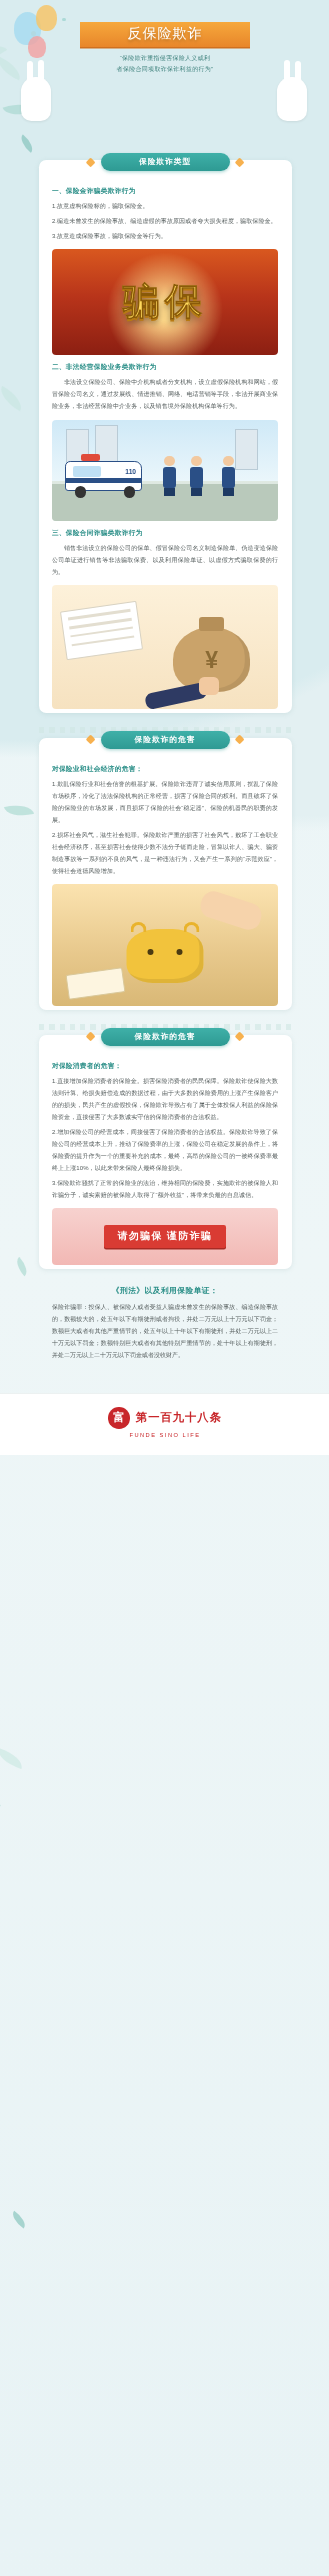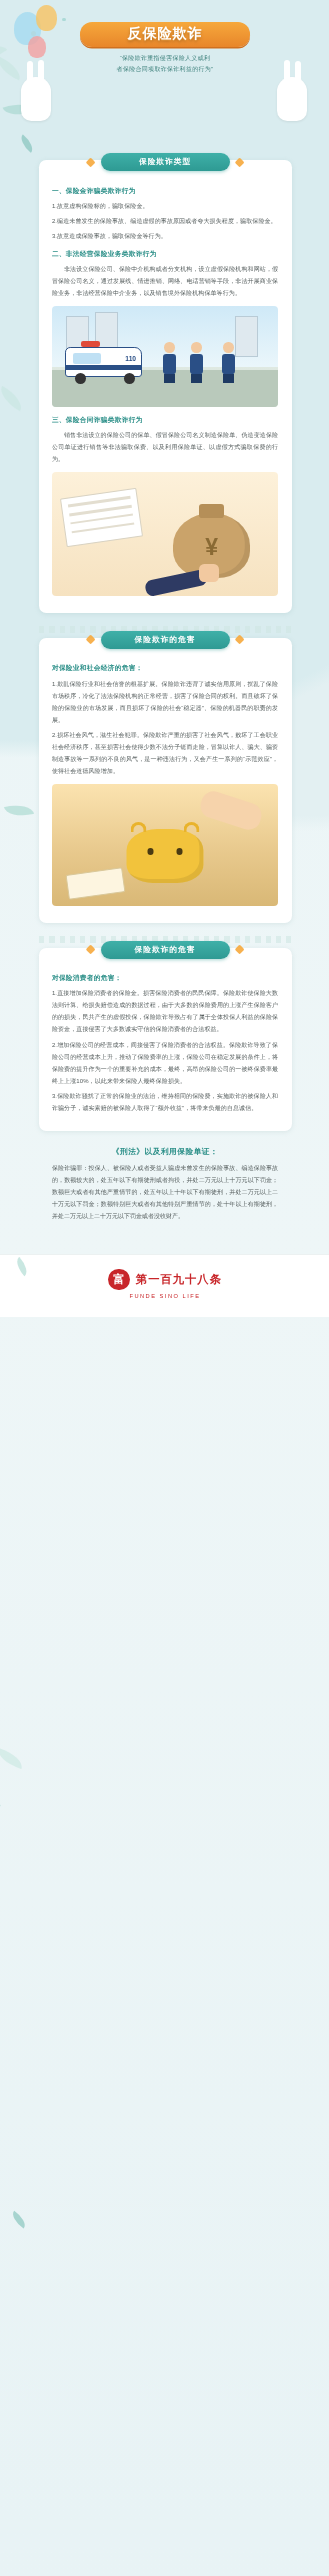--- a/index.html
+++ b/index.html
@@ -46,47 +46,47 @@
   .title-banner {
     position: absolute;
     left: 50%;
     transform: translateX(-50%);
     top: 21.6px;
     width: 170px;
     text-align: center;
   }
   .title-main {
     font-size: 14px;
-    font-weight: bold;
+    font-weight: normal;
     color: #ffffff;
     letter-spacing: 1px;
     text-shadow: 0 1px 0 #e0953a, 0 1.5px 3.1px rgba(0,0,0,.25);
     background: linear-gradient(180deg,#f6a83c 0%, #e8862a 100%);
-    border-radius: 12px;
+    border-radius: 0;
     padding: 3.1px 0 4.1px;
     box-shadow: 0 1.5px 0 #d0701f;
   }
   .title-sub {
     margin-top: 6.2px;
     font-size: 6px;
     line-height: 1.8;
     color: #3b7f7a;
     letter-spacing: 0.3px;
   }
   .hdr-char { position:absolute; }
 
   
   .card {
     position: relative;
     width: 253px;
     margin: 0 auto 13.4px;
     background: #ffffff;
     border-radius: 7.2px;
     box-shadow: 0 1px 5.2px rgba(120,160,160,.18);
-    padding: 0 0 14px;
+    padding: 0 0 1px;
   }
   .card-head {
     position: relative;
     margin: 0 auto;
     top: -7.2px;
     width: 129px;
     height: 18.5px;
     background: linear-gradient(180deg,#3fb0a8 0%, #2e9a93 100%);
     border-radius: 9.3px;
     color: #fff;
@@ -308,20 +308,25 @@
 
   <div class="card">
     <div class="card-head">保险欺诈类型</div>
     <div class="card-body">
 
       <h3 class="sub">一、保险金诈骗类欺诈行为</h3>
       <p class="para">1.故意虚构保险标的，骗取保险金。</p>
       <p class="para">2.编造未曾发生的保险事故、编造虚假的事故原因或者夸大损失程度，骗取保险金。</p>
       <p class="para">3.故意造成保险事故，骗取保险金等行为。</p>
 
+      <div class="img-box">
+        <div class="ill-fraud">
+          <div class="word">骗保</div>
+        </div>
+      </div>
 
       <h3 class="sub">二、非法经营保险业务类欺诈行为</h3>
       <p class="para indent">非法设立保险公司、保险中介机构或者分支机构，设立虚假保险机构和网站，假冒保险公司名义，通过发展线、情进推销、网络、电话营销等手段，非法开展商业保险业务，非法经营保险中介业务，以及销售境外保险机构保单等行为。</p>
 
       <div class="img-box">
         <div class="ill-police">
           <div class="bld" style="left:14.4px;height:36px;"></div>
           <div class="bld" style="left:43px;height:47px;top:5.2px;"></div>
           <div class="bld" style="right:20.6px;height:41px;"></div>
           <div class="road"></div>
@@ -401,20 +406,25 @@
   <div class="divider-wave"></div>
 
   <div class="card">
     <div class="card-head">保险欺诈的危害</div>
     <div class="card-body">
       <h3 class="sub">对保险消费者的危害：</h3>
       <p class="para">1.直接增加保险消费者的保险金。损害保险消费者的民民保障。保险欺诈使保险大数法则计算、给损失赔偿造成的数据过程，由于大多数的保险费用的上涨产生保险客户的的损失，民共产生的虚假投保，保险欺诈导致占有了属于全体投保人利益的保险保险资金，直接侵害了大多数诚实守信的保险消费者的合法权益。</p>
       <p class="para">2.增加保险公司的经营成本，间接侵害了保险消费者的合法权益。保险欺诈导致了保险公司的经营成本上升，推动了保险费率的上涨，保险公司在稳定发展的条件上，将保险费的提升作为一个的重要补充的成本，最终，高昂的保险公司的一被终保费率最终上上涨10%，以此来带来保险人最终保险损失。</p>
       <p class="para">3.保险欺诈骚扰了正常的保险业的法治，维持相同的保险费，实施欺诈的被保险人和诈骗分子，诚实索赔的被保险人取得了“额外收益”，将带来负最的自息诚信。</p>
 
+      <div class="img-box">
+        <div class="ill-banner">
+          <div class="ribbon">请勿骗保 谨防诈骗</div>
+        </div>
+      </div>
     </div>
   </div>
 
   <div class="law-head">《刑法》以及利用保险单证：</div>
   <div class="law-card">
     <p>保险诈骗罪：投保人、被保险人或者受益人骗虚未曾发生的保险事故、编造保险事故的，数额较大的，处五年以下有期徒刑或者拘役，并处二万元以上十万元以下罚金；数额巨大或者有其他严重情节的，处五年以上十年以下有期徒刑，并处二万元以上二十万元以下罚金；数额特别巨大或者有其他特别严重情节的，处十年以上有期徒刑，并处二万元以上二十万元以下罚金或者没收财产。</p>
   </div>
 
   <div class="footer">
     <div class="brand-row">

